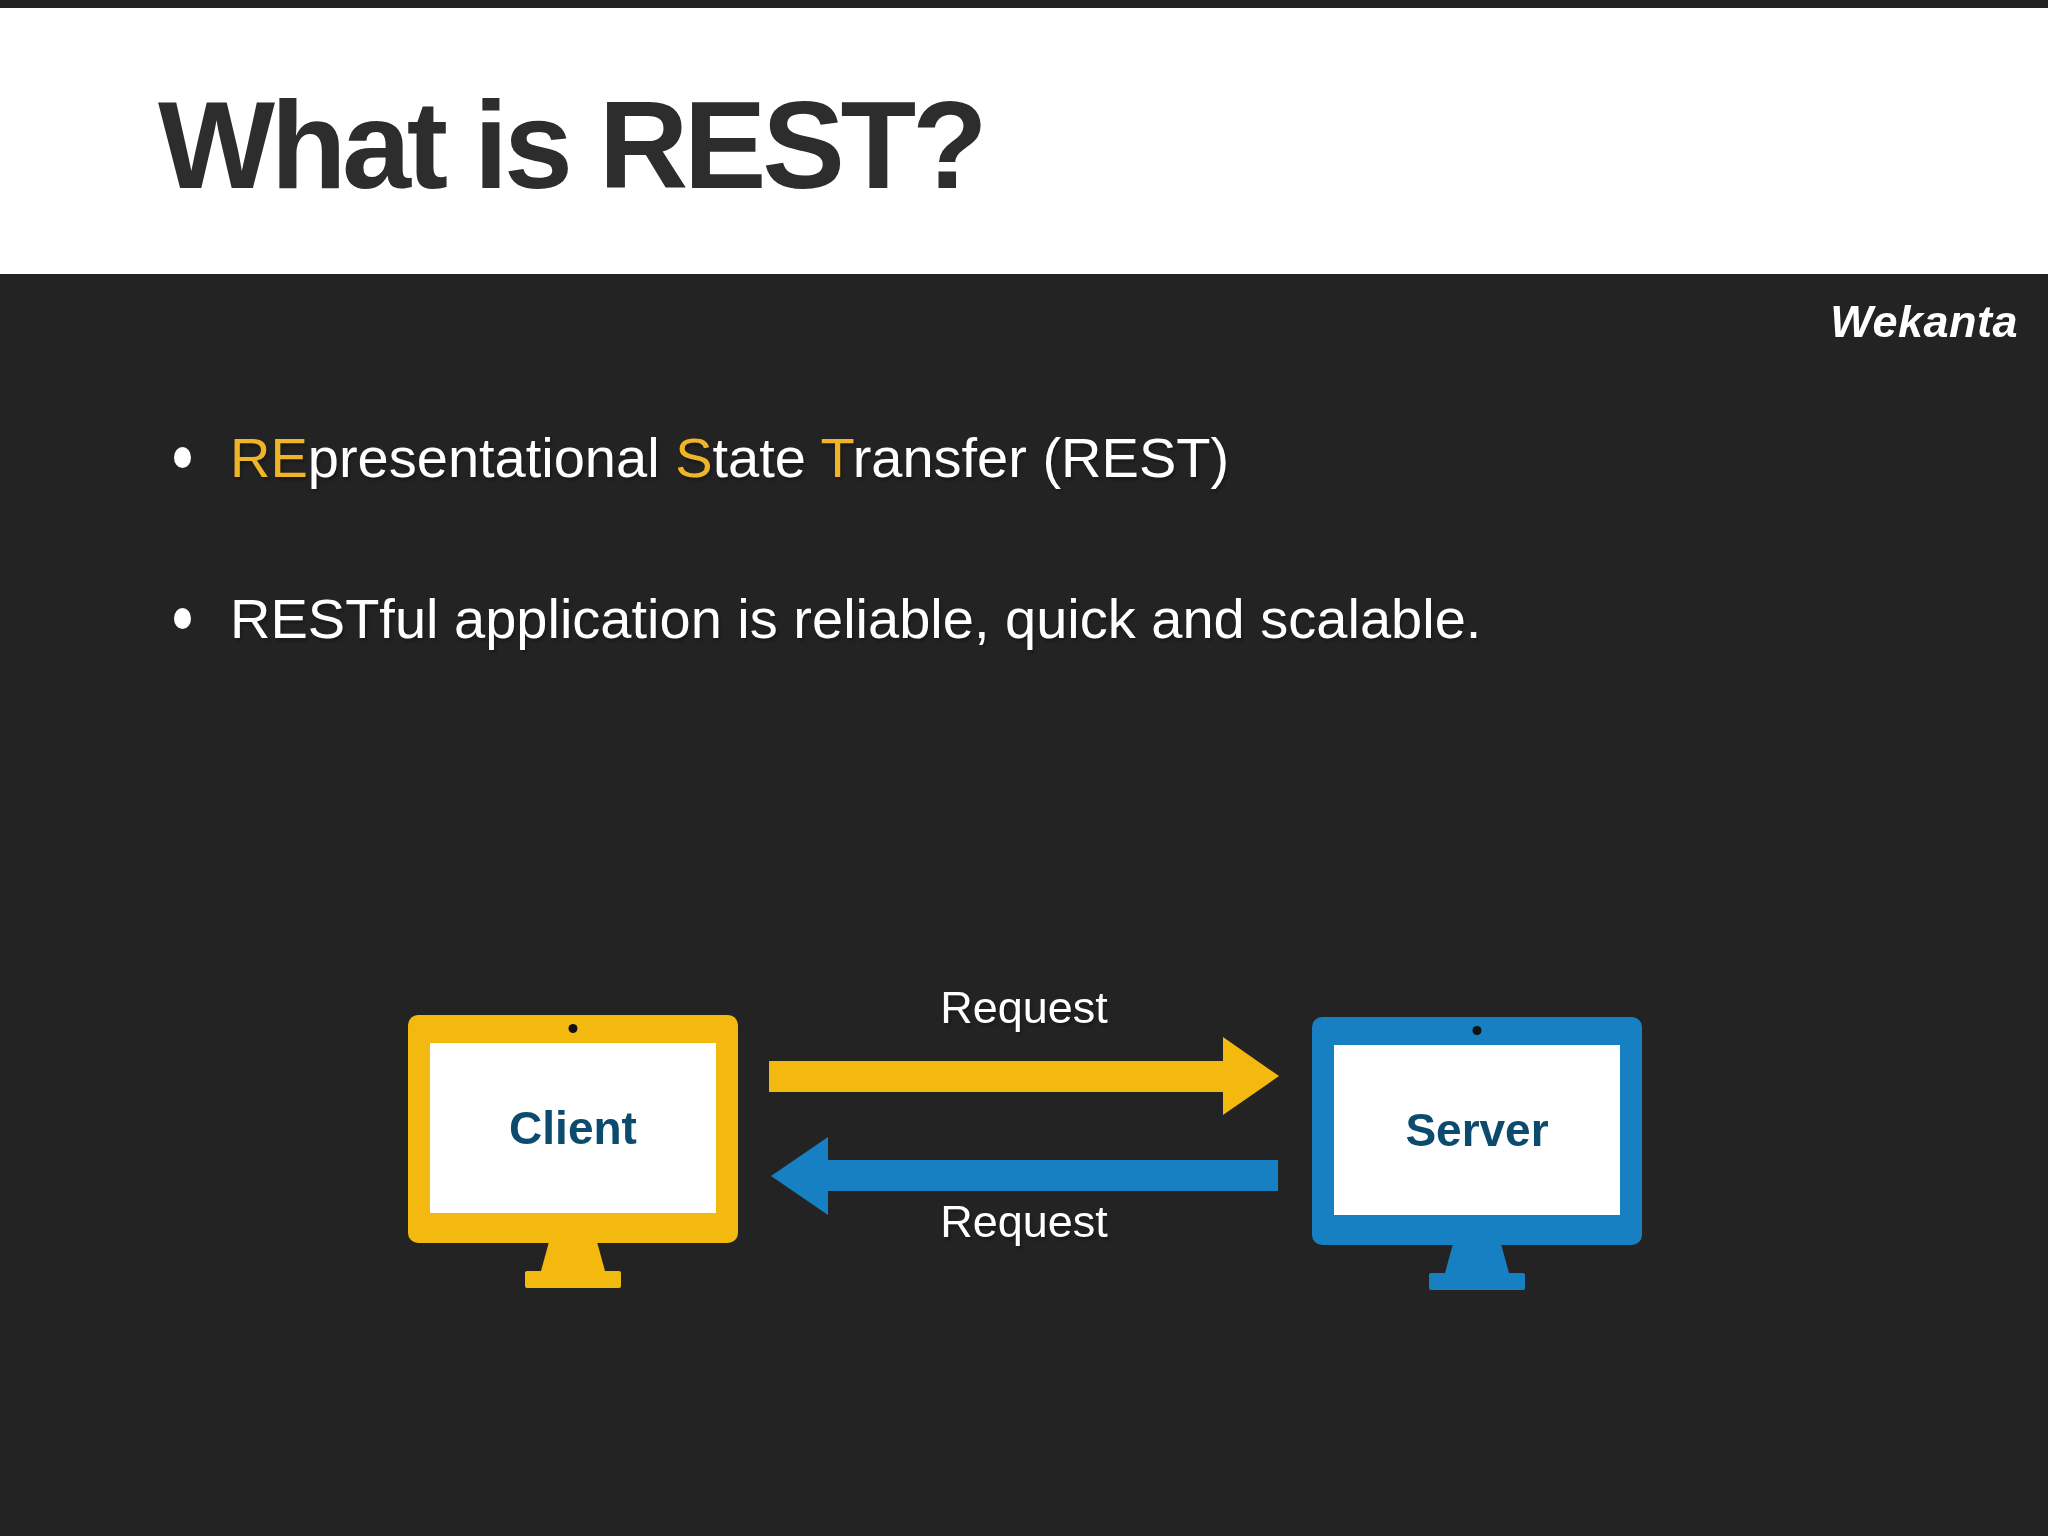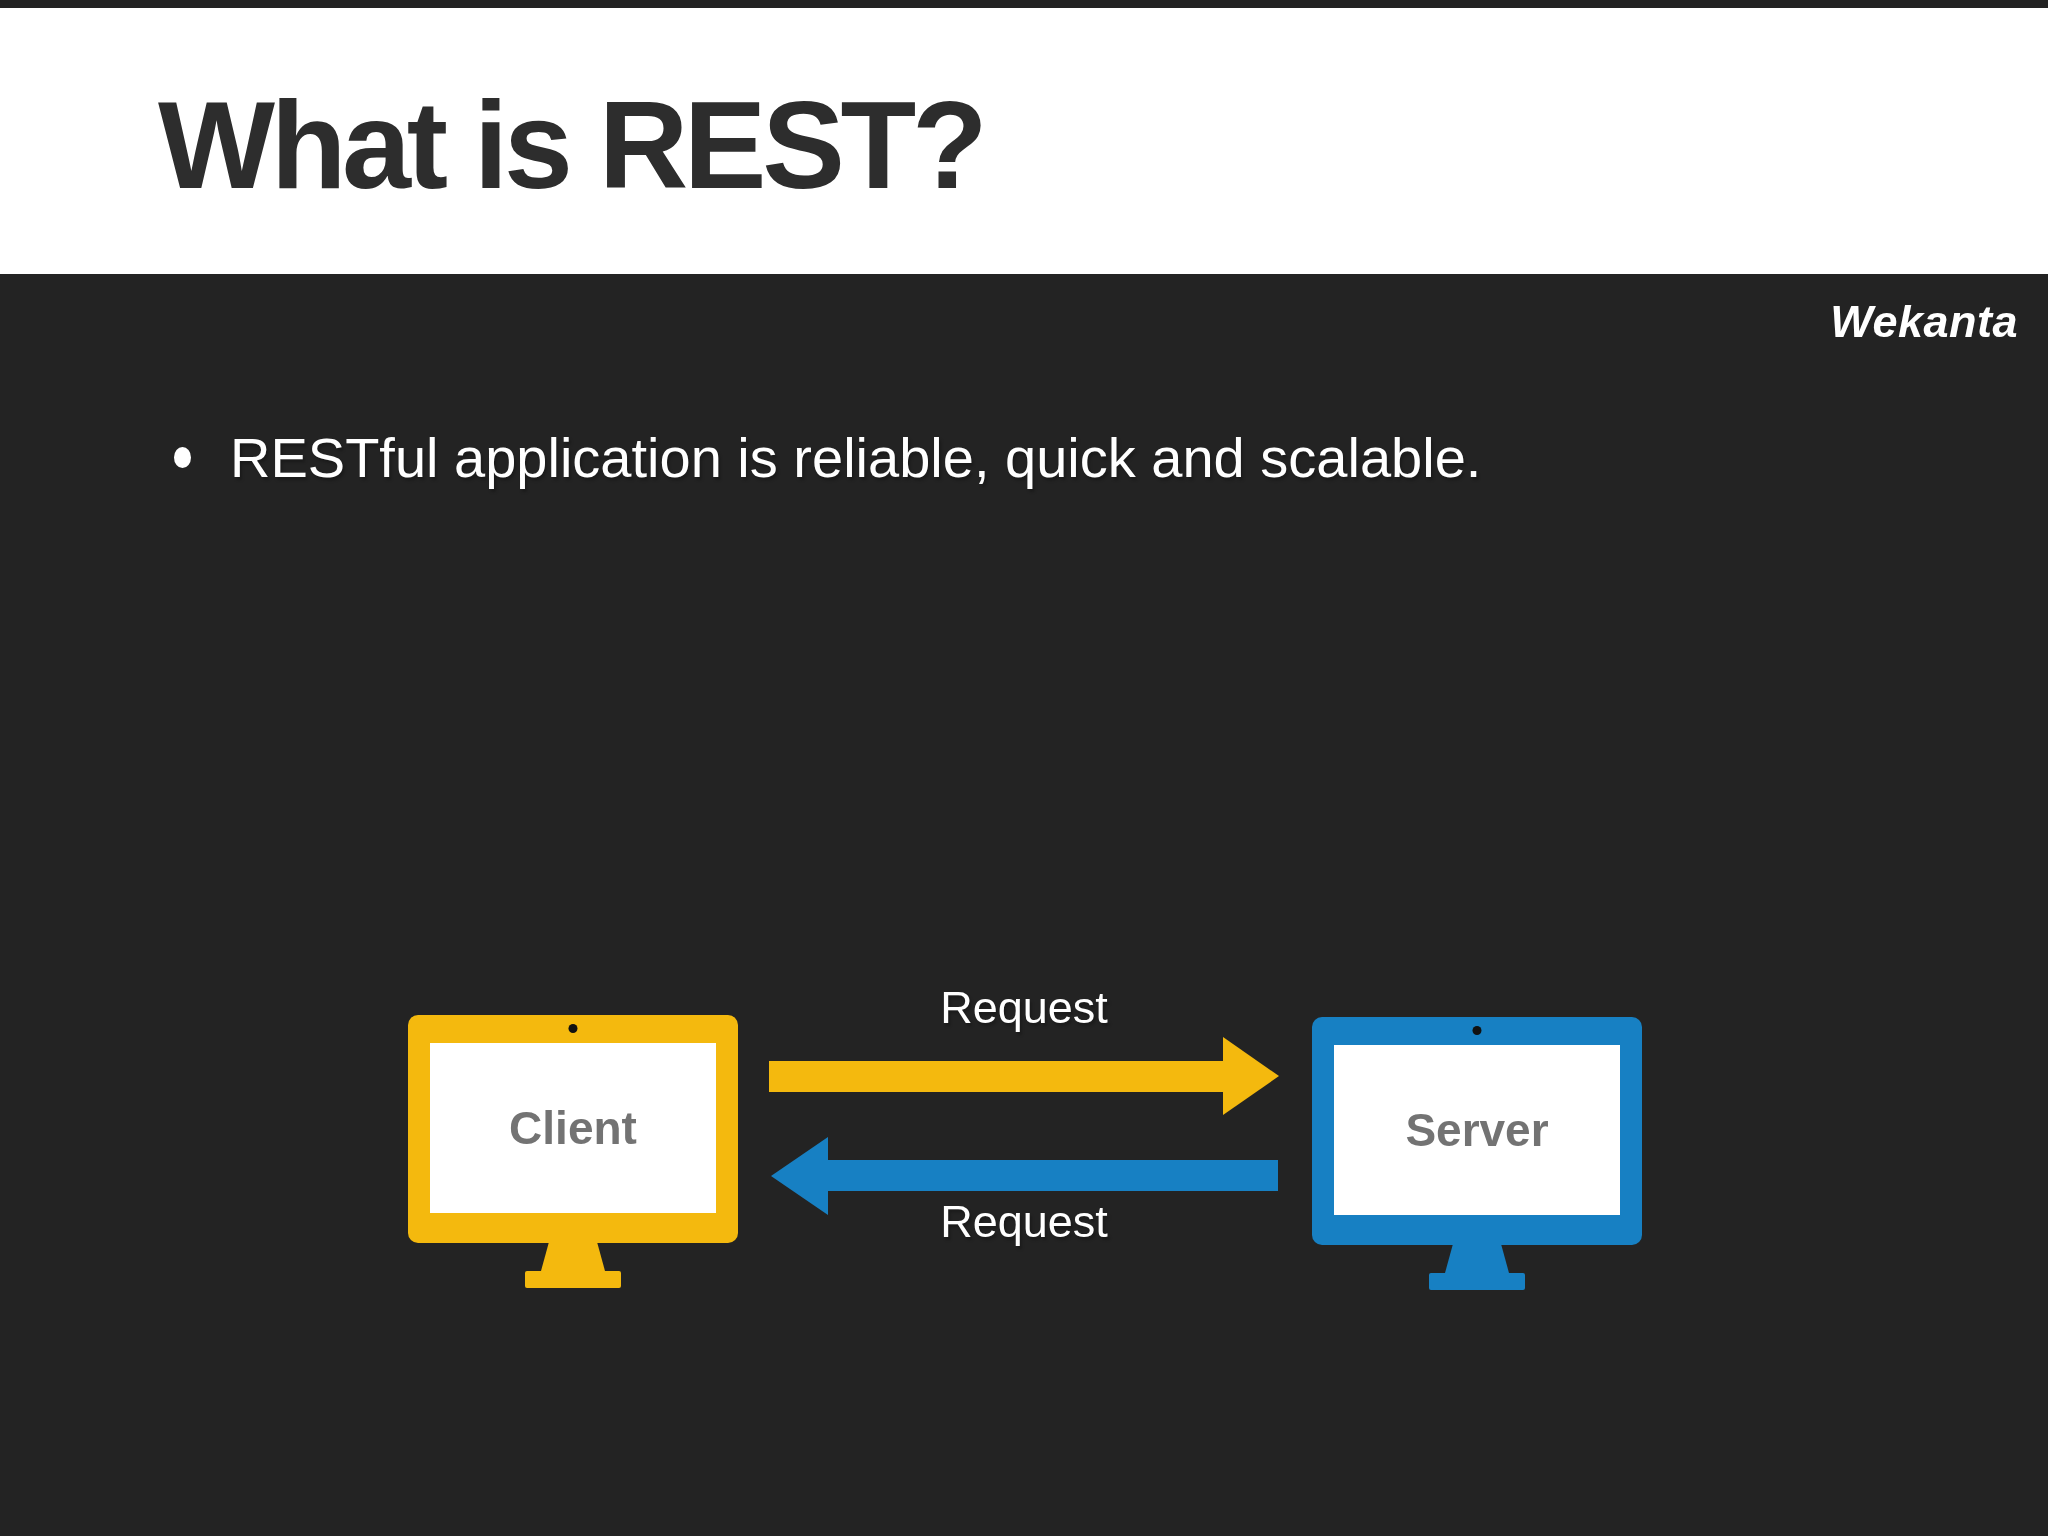--- a/index.html
+++ b/index.html
@@ -71,21 +71,21 @@
   .monitor{
     position:absolute;width:330px;height:228px;border-radius:10px;
   }
   .monitor.client{left:408px;top:1015px;background:var(--gold,#f4b90e);}
   .monitor.server{left:1312px;top:1017px;background:var(--blue,#1780c3);}
   .screen{
     position:absolute;left:22px;top:28px;width:286px;height:170px;
     background:#ffffff;display:flex;align-items:center;justify-content:center;
   }
   .screen span{
-    font-size:46px;font-weight:600;color:#737373;
+    font-size:46px;font-weight:600;color:#0c4a6e;
   }
   .cam{
     position:absolute;top:9px;left:50%;transform:translateX(-50%);
     width:9px;height:9px;border-radius:50%;background:#111111;
   }
   .neck{
     position:absolute;top:228px;left:50%;transform:translateX(-50%);
     width:64px;height:28px;
     clip-path:polygon(12% 0,88% 0,100% 100%,0 100%);
   }
@@ -101,20 +101,21 @@
 
 <div class="slide" style="--bg: #232323; --header-bg: #ffffff; --title: #2d2d2d; --text: #ffffff; --gold-text: #f0b429; --gold: #f4b90e; --blue: #1780c3;">
 
   <header class="band">
     <h1>What is REST?</h1>
   </header>
 
   <div class="logo">Wekanta</div>
 
   <ul class="bullets">
+      <li><span class="dot"></span><span><span class="hl">RE</span><span>presentational </span><span class="hl">S</span><span>tate </span><span class="hl">T</span><span>ransfer (REST)</span></span></li>
       <li><span class="dot"></span><span><span>RESTful application is reliable, quick and scalable.</span></span></li>
     </ul>
 
   <div>
 
     <div class="diagram-label request-label">Request</div>
 
     <div>
       <div class="shaft req-shaft"></div>
       <div class="head req-head"></div>

